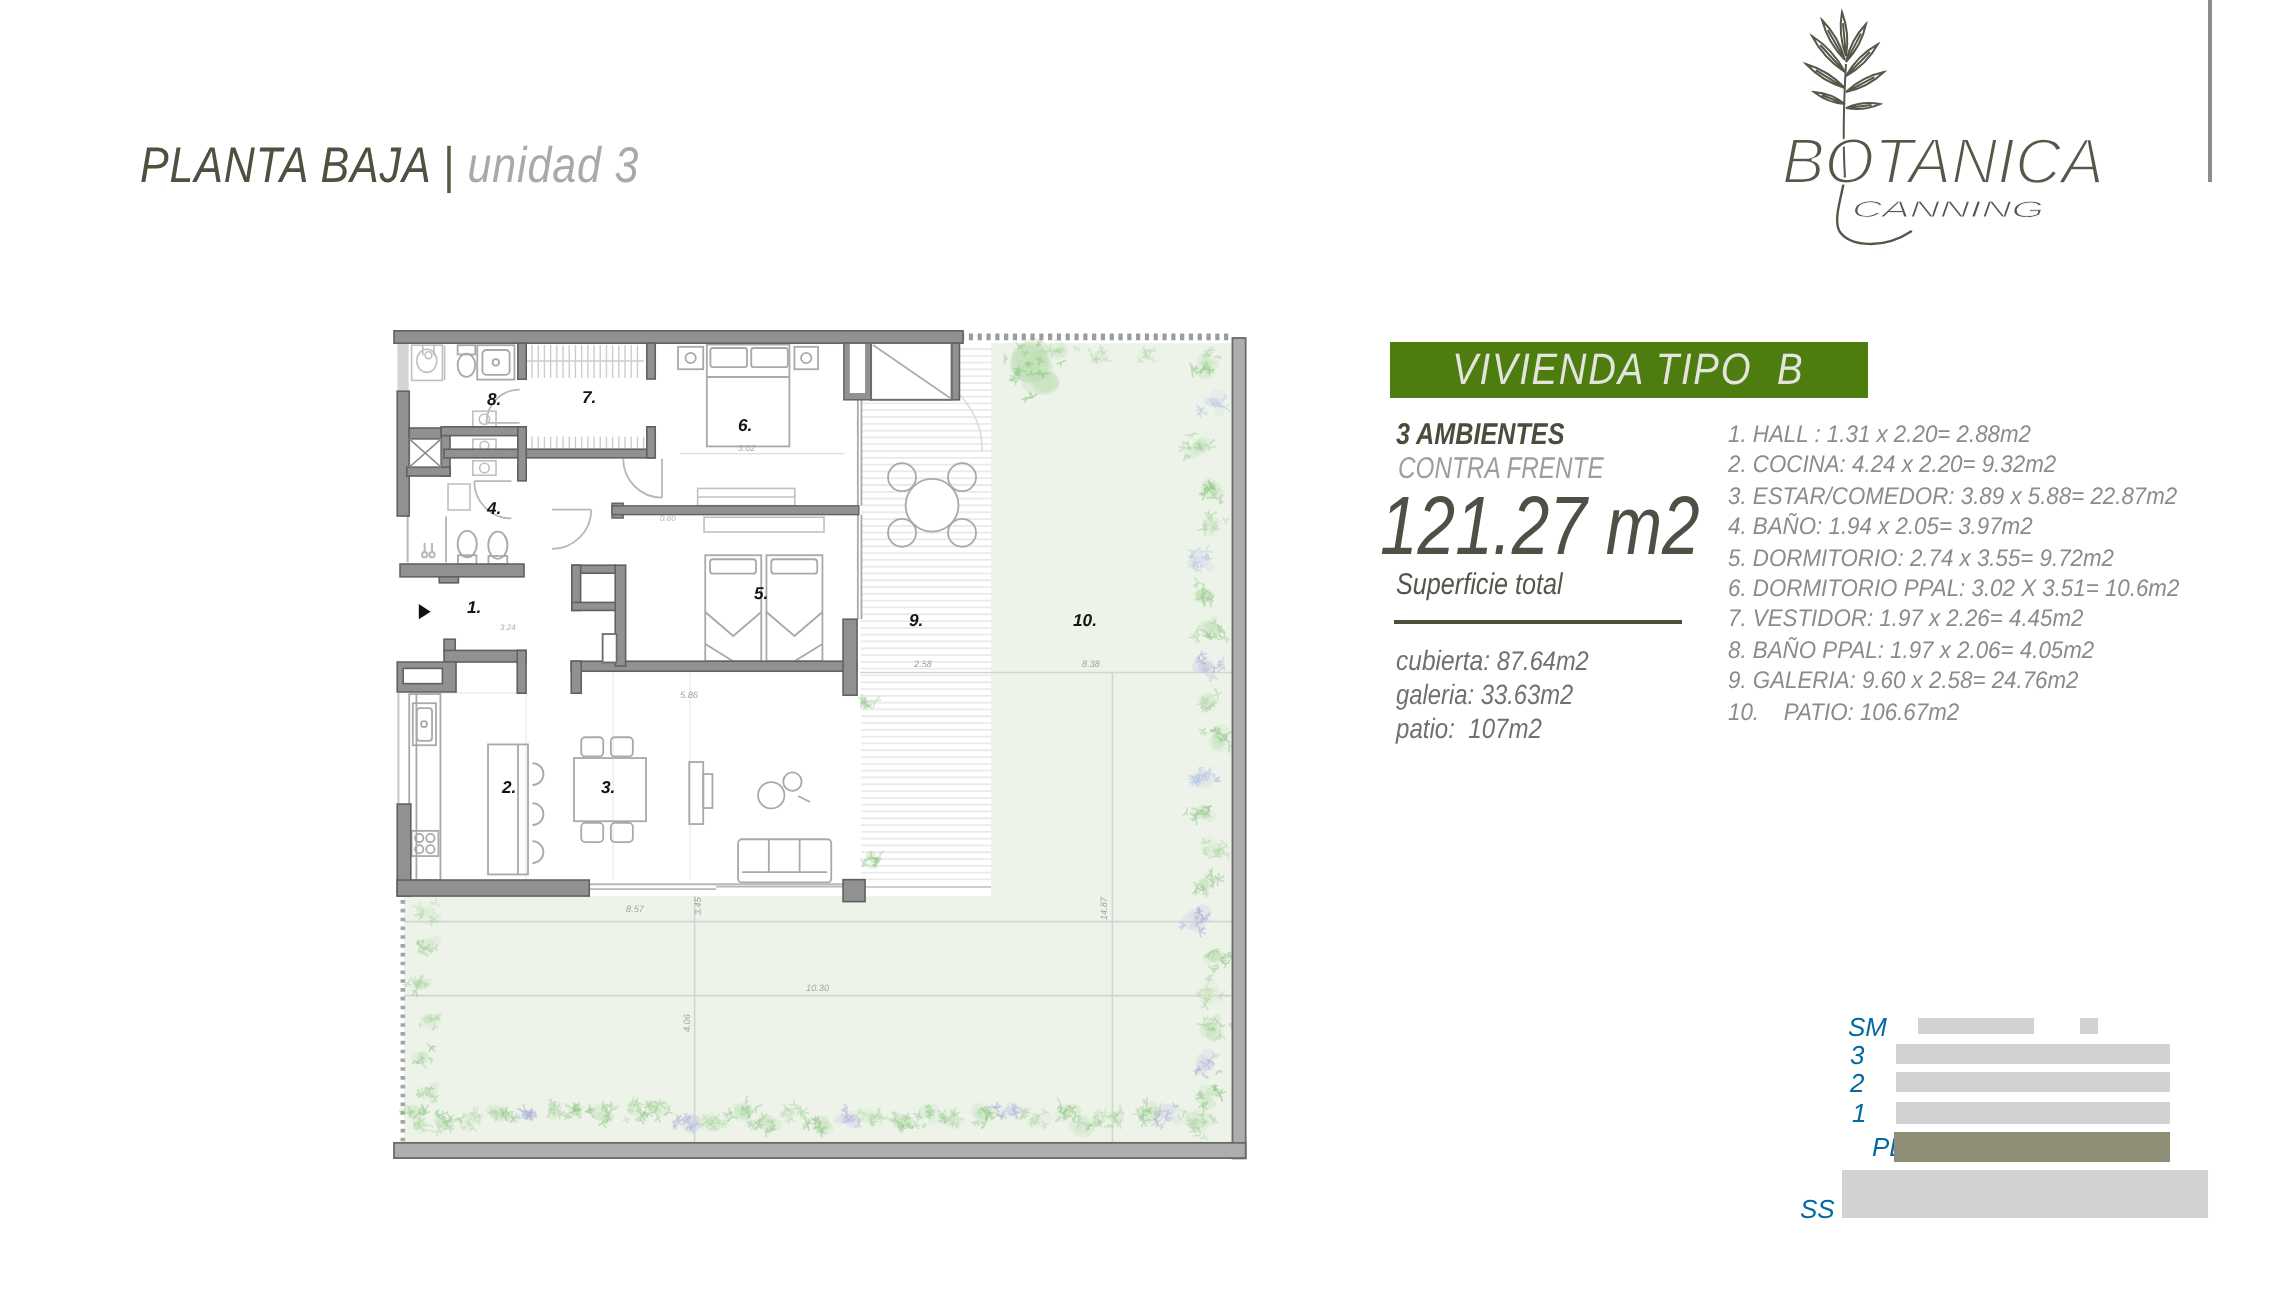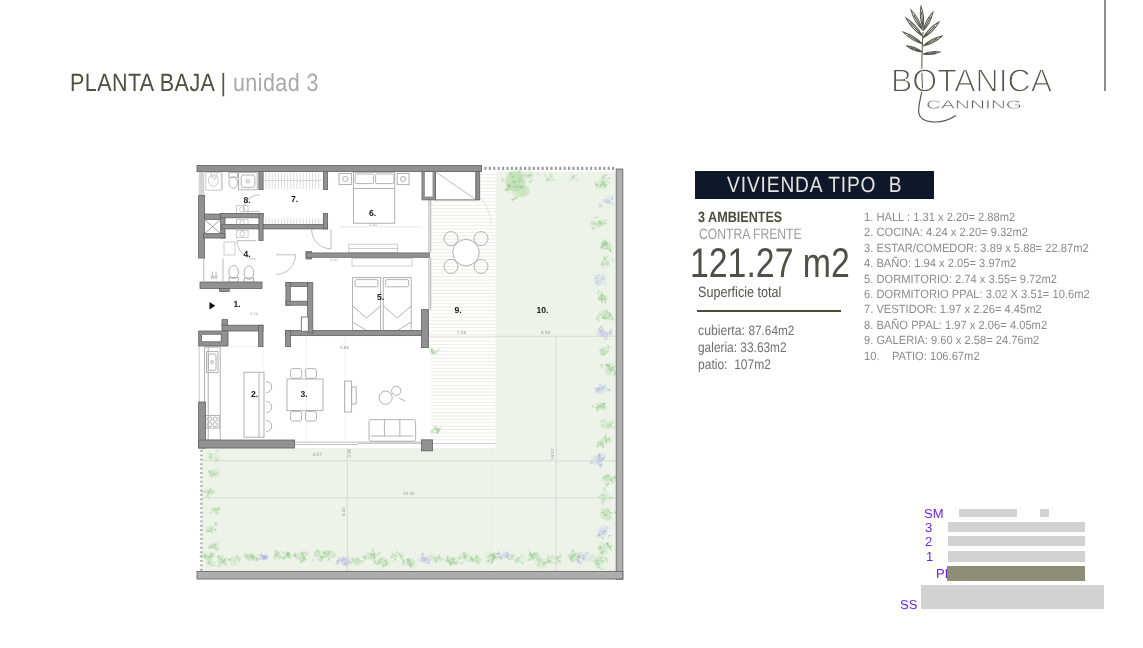--- a/index.html
+++ b/index.html
@@ -1,18 +1,18 @@
 <!DOCTYPE html>
 <html><head>
 <meta charset="utf-8">
 <style>
   html,body{margin:0;padding:0;background:#fff;}
   *{-webkit-font-smoothing:antialiased;text-rendering:geometricPrecision;}
   #page{position:relative;width:1143px;height:648px;background:#ffffff;overflow:hidden;
-        font-family:"Liberation Sans",sans-serif;}
+        font-family:"Liberation Sans",sans-serif;font-style:italic;}
   .abs{position:absolute;}
 </style>
 </head>
 <body>
 <div id="page">
 
   <div class="abs" style="left:70px;top:68.5px;font-size:25px;color:#50503e;letter-spacing:0.5px;white-space:nowrap;transform:scaleX(0.86);transform-origin:0 0;">PLANTA BAJA <span style="color:#585847;">|</span> <span style="color:#a9a9a9;">unidad 3</span></div>
 
   <svg class="abs" style="left:880px;top:0px;transform:rotate(0.03deg);transform-origin:0 0;" width="240" height="140" viewBox="0 0 240 140">
 
@@ -31,21 +31,21 @@
 
     <path d="M42.5,88 C41,98 37.5,107 39,113.5 C41,122.5 60,126 76,115.5" fill="none" stroke="#565649" stroke-width="1.2"></path>
 
     <text x="11" y="91.5" font-size="32px" fill="#565649" stroke="#ffffff" stroke-width="1.1" textLength="161" lengthAdjust="spacingAndGlyphs">BOTANICA</text>
 
     <text x="46" y="108.5" font-size="11.5px" fill="#565649" stroke="#ffffff" stroke-width="0.4" textLength="96" lengthAdjust="spacingAndGlyphs">CANNING</text>
   </svg>
 
   <div class="abs" style="left:1104px;top:0px;width:2px;height:91px;background:#8d8d8d;"></div>
 
-  <div class="abs" style="left:695px;top:171px;width:239px;height:28px;background:#0f172a;color:#e4e4de;font-size:22px;letter-spacing:1px;text-align:center;line-height:27px;"><span style="display:inline-block;transform:scaleX(0.87);">VIVIENDA TIPO&nbsp; B</span></div>
+  <div class="abs" style="left:695px;top:171px;width:239px;height:28px;background:#4d7c0f;color:#e4e4de;font-size:22px;letter-spacing:1px;text-align:center;line-height:27px;"><span style="display:inline-block;transform:scaleX(0.87);">VIVIENDA TIPO&nbsp; B</span></div>
 
   <div class="abs" style="left:698px;top:209px;font-size:15px;font-weight:bold;color:#4c4c3c;transform:scaleX(0.84);transform-origin:0 0;">3 AMBIENTES</div>
 
   <div class="abs" style="left:699px;top:226px;font-size:15px;color:#9d9d9d;transform:scaleX(0.81);transform-origin:0 0;">CONTRA FRENTE</div>
 
   <div class="abs" style="left:690px;top:247px;font-size:41.5px;color:#4f4f45;transform:scaleX(0.815);transform-origin:0 0;line-height:31px;">121.27 m2</div>
 
   <div class="abs" style="left:698px;top:284px;font-size:15px;color:#55554b;transform:scaleX(0.84);transform-origin:0 0;">Superficie total</div>
 
   <div class="abs" style="left:697px;top:310px;width:144px;height:2.4px;background:#4e4e38;"></div>
@@ -62,21 +62,21 @@
     3.&nbsp;ESTAR/COMEDOR: 3.89 x 5.88= 22.87m2<br>
     4.&nbsp;BAÑO: 1.94 x 2.05= 3.97m2<br>
     5.&nbsp;DORMITORIO: 2.74 x 3.55= 9.72m2<br>
     6.&nbsp;DORMITORIO PPAL: 3.02 X 3.51= 10.6m2<br>
     7.&nbsp;VESTIDOR: 1.97 x 2.26= 4.45m2<br>
     8.&nbsp;BAÑO PPAL: 1.97 x 2.06= 4.05m2<br>
     9.&nbsp;GALERIA: 9.60 x 2.58= 24.76m2<br>
     10.&nbsp;&nbsp;&nbsp;&nbsp;PATIO: 106.67m2
   </div>
 
-  <div class="abs" style="left:890px;top:500px;width:220px;height:120px;font-size:13px;color:#6d28d9;transform:scale(1.0001);transform-origin:0 0;">
+  <div class="abs" style="left:890px;top:500px;width:220px;height:120px;font-size:13px;color:#0369a1;transform:scale(1.0001);transform-origin:0 0;">
     <div class="abs" style="left:34px;top:6px;">SM</div>
     <div class="abs" style="left:69px;top:9px;width:58px;height:8px;background:#d2d2d2;"></div>
     <div class="abs" style="left:150px;top:9px;width:9px;height:8px;background:#d2d2d2;"></div>
     <div class="abs" style="left:35px;top:20px;">3</div>
     <div class="abs" style="left:58px;top:22px;width:137px;height:10px;background:#d2d2d2;"></div>
     <div class="abs" style="left:35px;top:34px;">2</div>
     <div class="abs" style="left:58px;top:36px;width:137px;height:10px;background:#d2d2d2;"></div>
     <div class="abs" style="left:36px;top:49px;">1</div>
     <div class="abs" style="left:58px;top:51px;width:137px;height:11px;background:#d2d2d2;"></div>
     <div class="abs" style="left:34px;top:66px;margin-left:12px;">PB</div>

